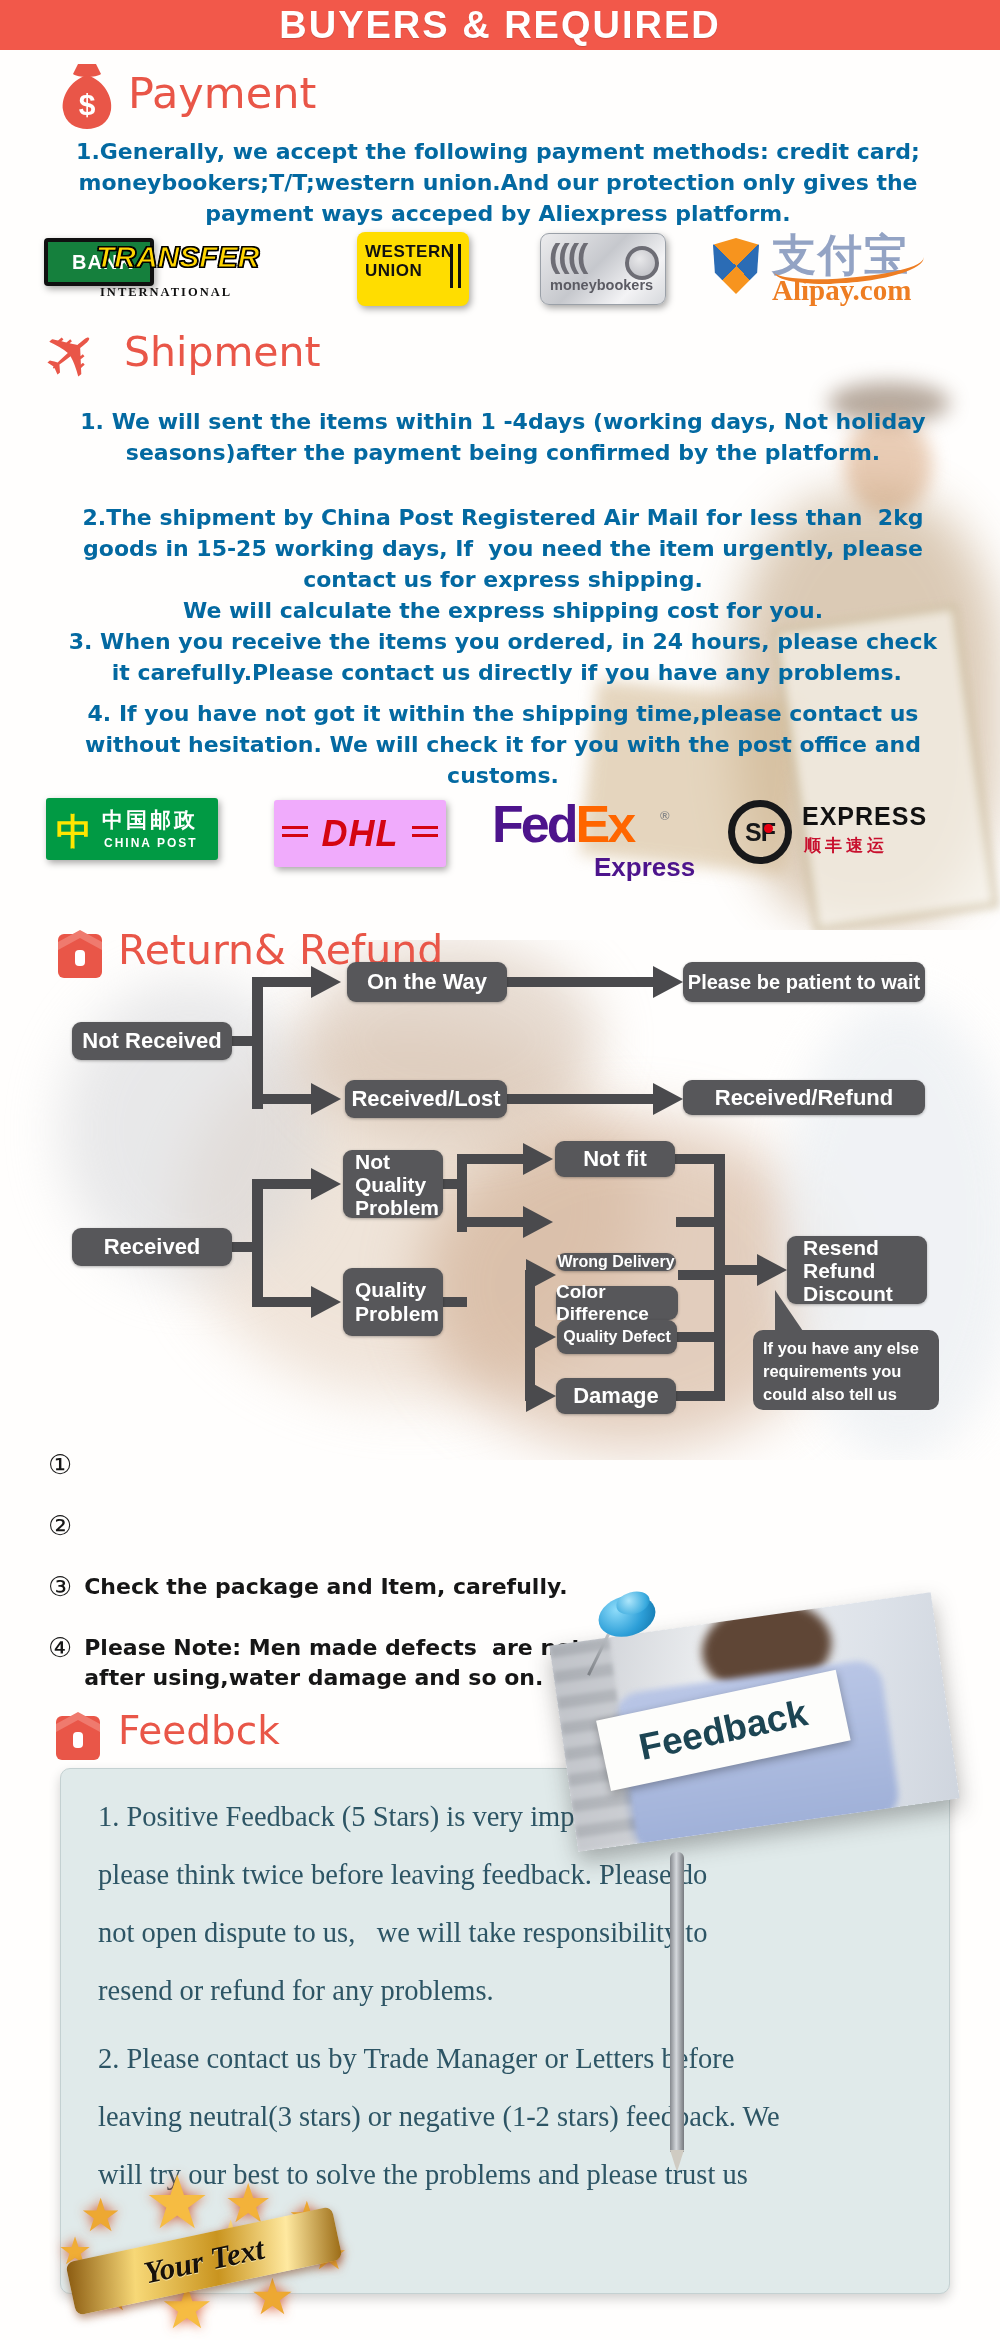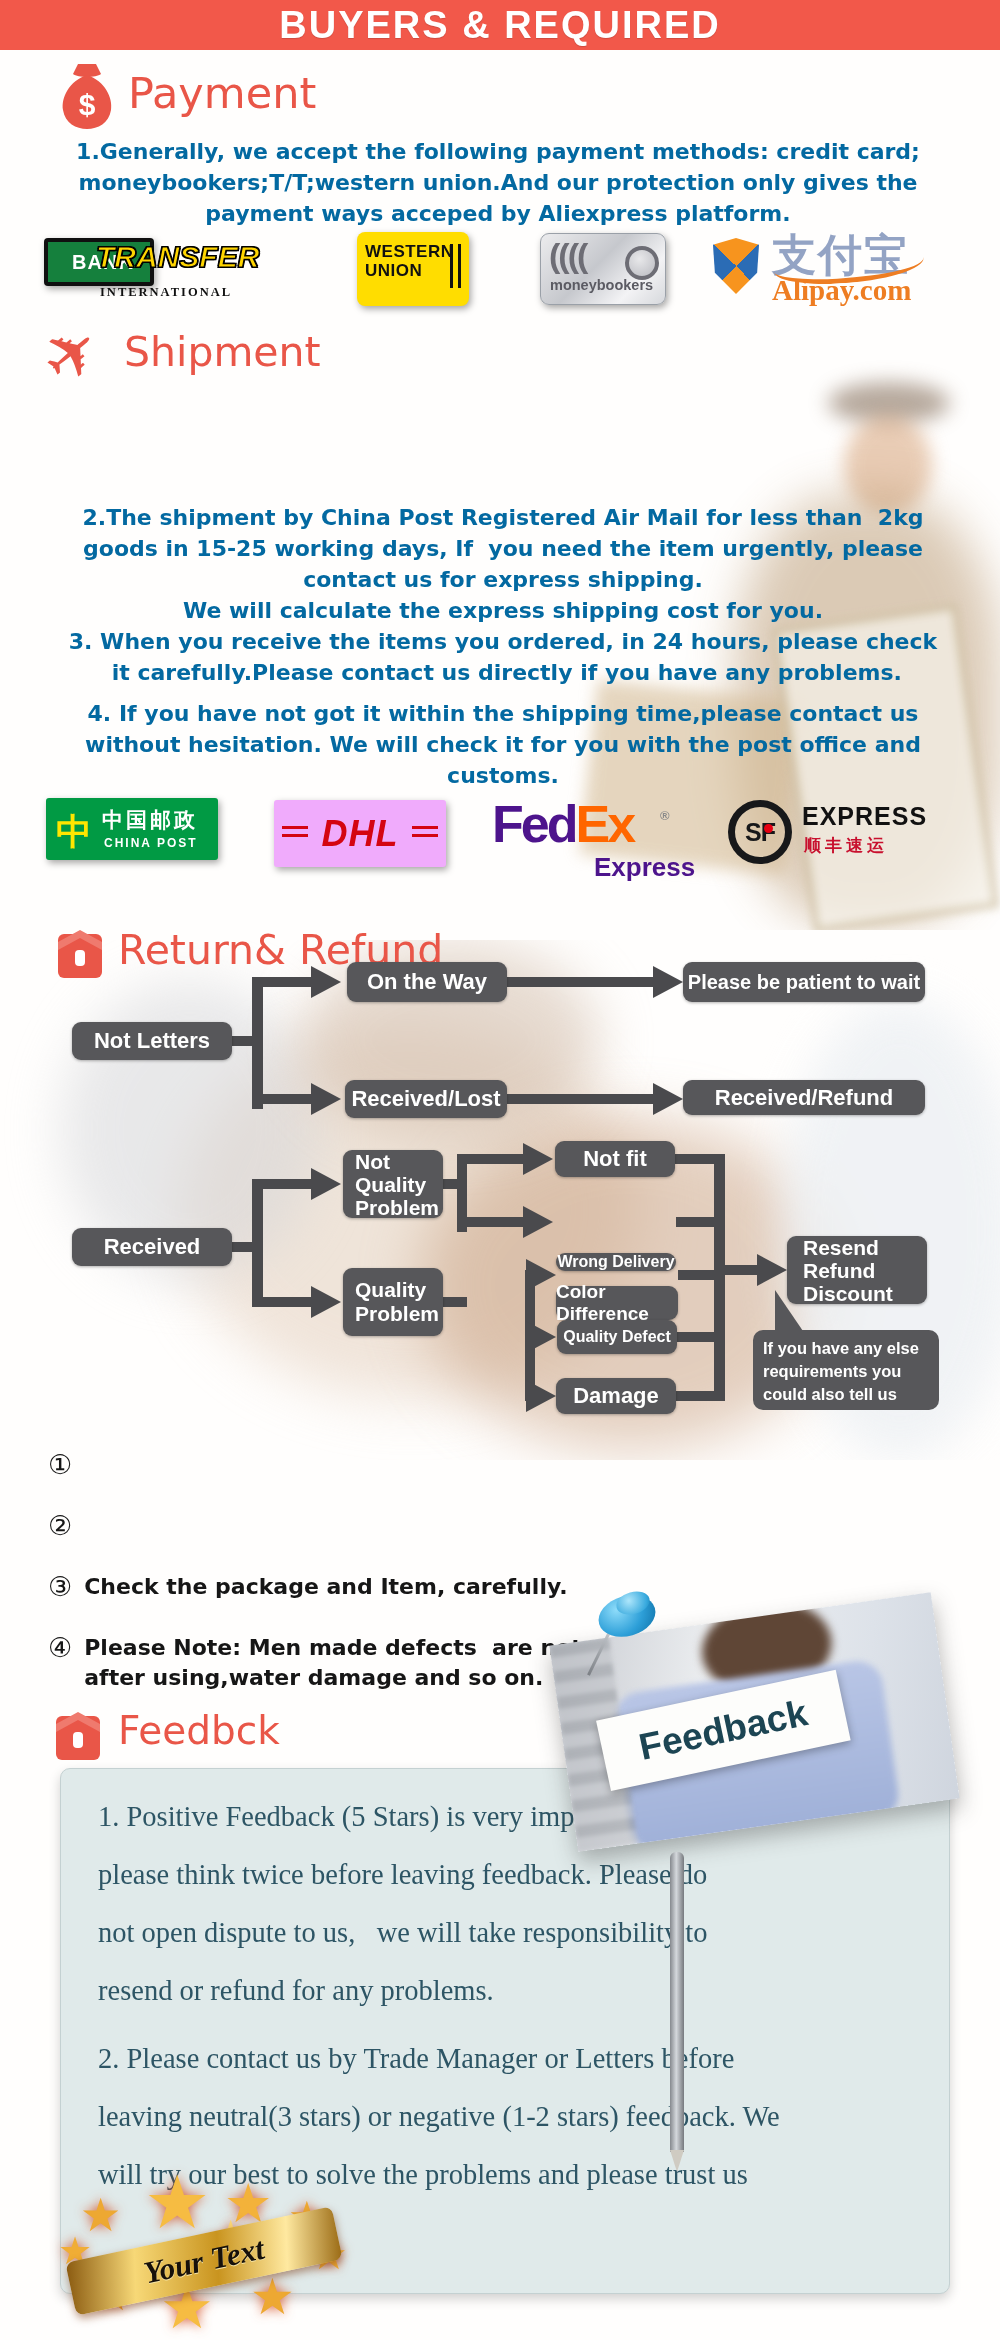--- a/index.html
+++ b/index.html
@@ -179,20 +179,22 @@
     <div class="blob" style="left:268px;top:112px;width:122px;height:42px;background:#70563f;filter:blur(10px);opacity:.5;"></div>
     <div class="blob" style="left:284px;top:146px;width:88px;height:98px;background:#d8a57c;filter:blur(9px);opacity:.55;"></div>
     <div class="blob" style="left:175px;top:225px;width:265px;height:430px;background:#b08c60;filter:blur(24px);opacity:.45;border-radius:40%;"></div>
     <div class="abs" style="left:28px;top:420px;width:205px;height:175px;background:#d4bb95;filter:blur(8px);opacity:.6;transform:rotate(6deg);"></div>
     <div class="abs" style="left:232px;top:345px;width:175px;height:295px;background:#f5f1e8;border:6px solid #cdbfa2;filter:blur(4px);opacity:.75;transform:rotate(-8deg);"></div>
   </div>
 
   <span class="abs" style="left:44px;top:316px;font-size:66px;color:#e95648;transform:rotate(-40deg);font-family:'DejaVu Sans',sans-serif;z-index:2;">✈</span>
   <div class="sechead" style="left:124px;top:328px;font-size:41px;z-index:2;">Shipment</div>
 
+  <div class="bodytext" style="left:48px;top:406px;width:910px;z-index:2;">1. We will sent the items within 1 -4days (working days, Not holiday
+seasons)after the payment being confirmed by the platform.</div>
   <div class="bodytext" style="left:48px;top:502px;width:910px;z-index:2;">2.The shipment by China Post Registered Air Mail for less than  2kg
 goods in 15-25 working days, If  you need the item urgently, please
 contact us for express shipping.
 We will calculate the express shipping cost for you.</div>
   <div class="bodytext" style="left:48px;top:626px;width:910px;z-index:2;">3. When you receive the items you ordered, in 24 hours, please check
  it carefully.Please contact us directly if you have any problems.</div>
   <div class="bodytext" style="left:48px;top:698px;width:910px;z-index:2;">4. If you have not got it within the shipping time,please contact us
 without hesitation. We will check it for you with the post office and
 customs.</div>
 
@@ -235,21 +237,21 @@
 
   <svg class="icon-pkg" style="left:56px;top:924px;z-index:2;" viewBox="0 0 48 56">
     <rect x="2" y="10" width="44" height="44" rx="6" fill="#e95648"></rect>
     <path d="M2 18 L24 6 L46 18 L46 26 L24 14 L2 26 Z" fill="#ef7a6e"></path>
     <rect x="19" y="26" width="10" height="16" rx="4" fill="#fff"></rect>
   </svg>
   <div class="sechead" style="left:118px;top:926px;font-size:41px;z-index:2;">Return&amp; Refund</div>
 
   <div class="fnode" style="left:347px;top:962px;width:160px;height:40px;font-size:22px;z-index:2;">On the Way</div>
   <div class="fnode" style="left:683px;top:962px;width:242px;height:40px;font-size:20px;z-index:2;">Please be patient to wait</div>
-  <div class="fnode" style="left:72px;top:1022px;width:160px;height:38px;font-size:22px;z-index:2;">Not Letters</div>
+  <div class="fnode" style="left:72px;top:1022px;width:160px;height:38px;font-size:22px;z-index:2;">Not Received</div>
   <div class="fnode" style="left:345px;top:1080px;width:162px;height:38px;font-size:22px;z-index:2;">Received/Lost</div>
   <div class="fnode" style="left:683px;top:1080px;width:242px;height:35px;font-size:22px;z-index:2;">Received/Refund</div>
 
   <div class="hl" style="left:232px;top:1036px;width:30px;z-index:1;"></div>
   <div class="vl" style="left:252px;top:977px;height:132px;z-index:1;"></div>
   <div class="hl" style="left:252px;top:977px;width:59px;z-index:1;"></div>
   <div class="ah" style="left:311px;top:966px;z-index:1;"></div>
   <div class="hl" style="left:252px;top:1094px;width:59px;z-index:1;"></div>
   <div class="ah" style="left:311px;top:1083px;z-index:1;"></div>
   <div class="hl" style="left:507px;top:977px;width:148px;z-index:1;"></div>

